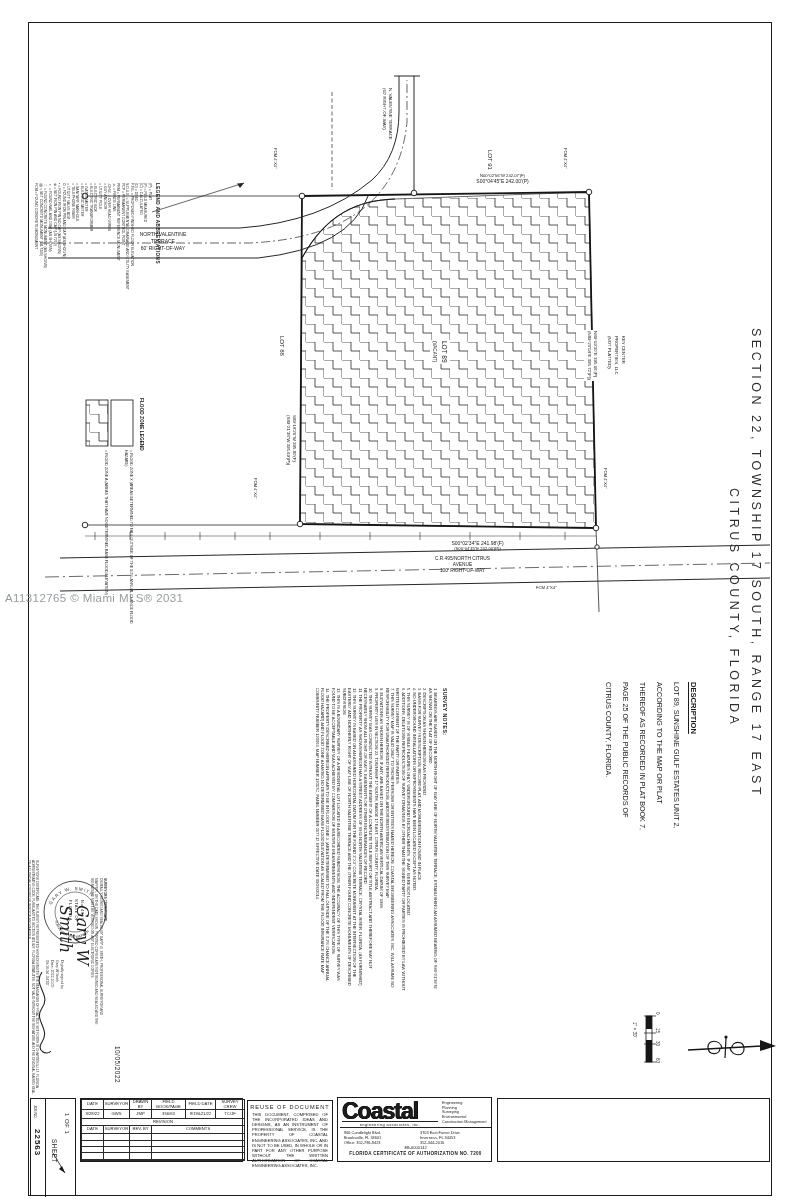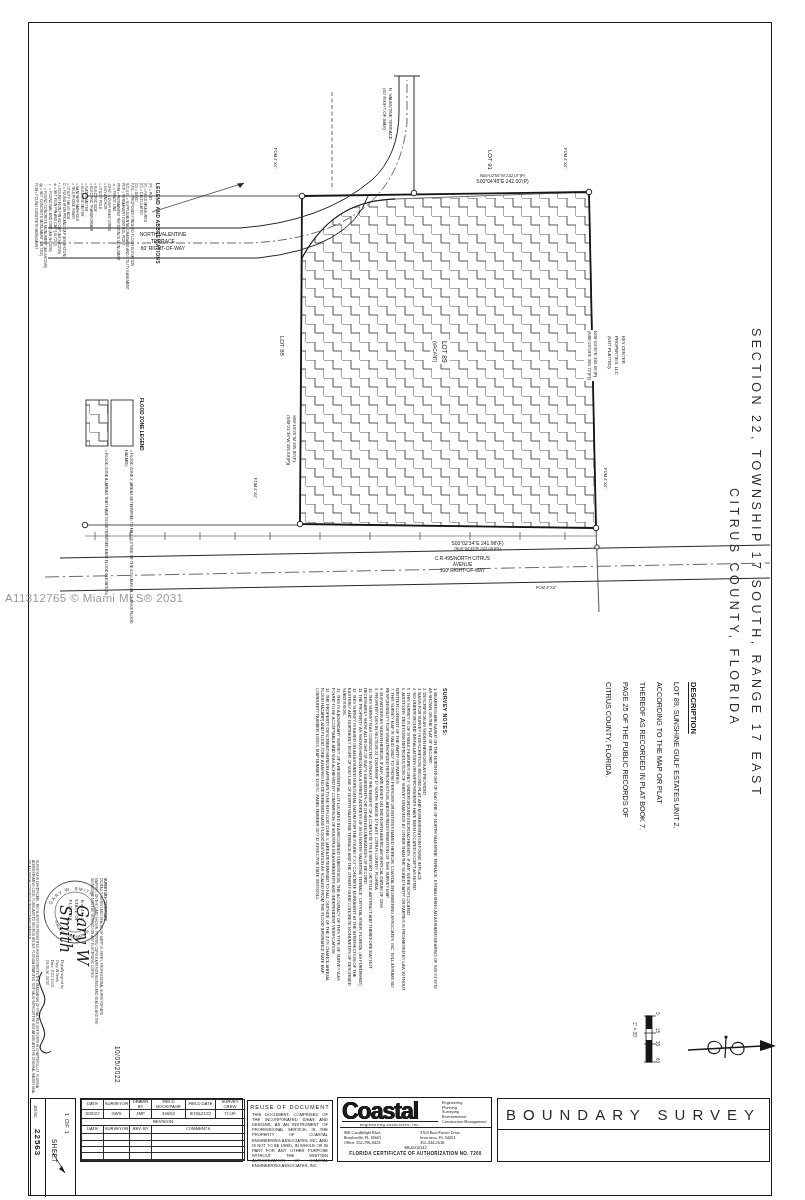--- a/index.html
+++ b/index.html
@@ -351,19 +351,16 @@
     <div class="abs addr" style="left:82px;top:32px;width:70px">
         <span class="li">3703 East Forest Drive</span>
         <span class="li">Inverness, FL 34453</span>
         <span class="li">352-344-2016</span>
       </div>
     <div class="abs ctr" style="left:0;top:47px;width:155px;font-size:4px">EB-0000142</div>
     <div class="abs ctr" style="left:0;top:53px;width:155px;font-size:4.6px;font-weight:bold;letter-spacing:0.3px">FLORIDA CERTIFICATE OF AUTHORIZATION NO. 7200</div>
   </div>
 
   <div class="tb" style="left:497px;top:1098px;width:273px;height:64px">
-    <div class="ctr" style="height:31px;border-bottom:1px solid #1b1b1b;display:flex;align-items:center;justify-content:center">
-      <span class="bs-title">BOUNDARY SURVEY</span>
-    </div>
   </div>
 
   <div class="wm">A11312765 © Miami MLS® 2031</div>
 </div>
 
 </body></html>

